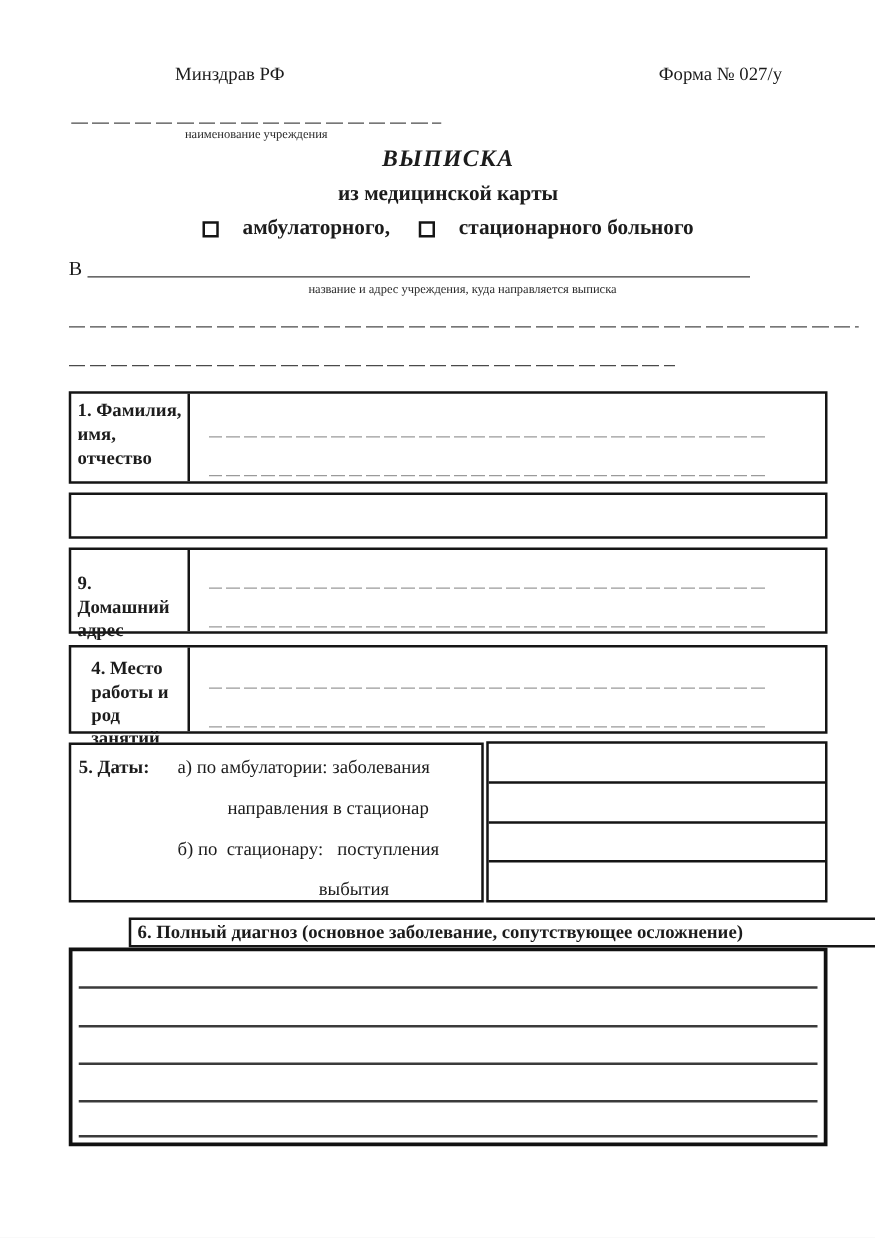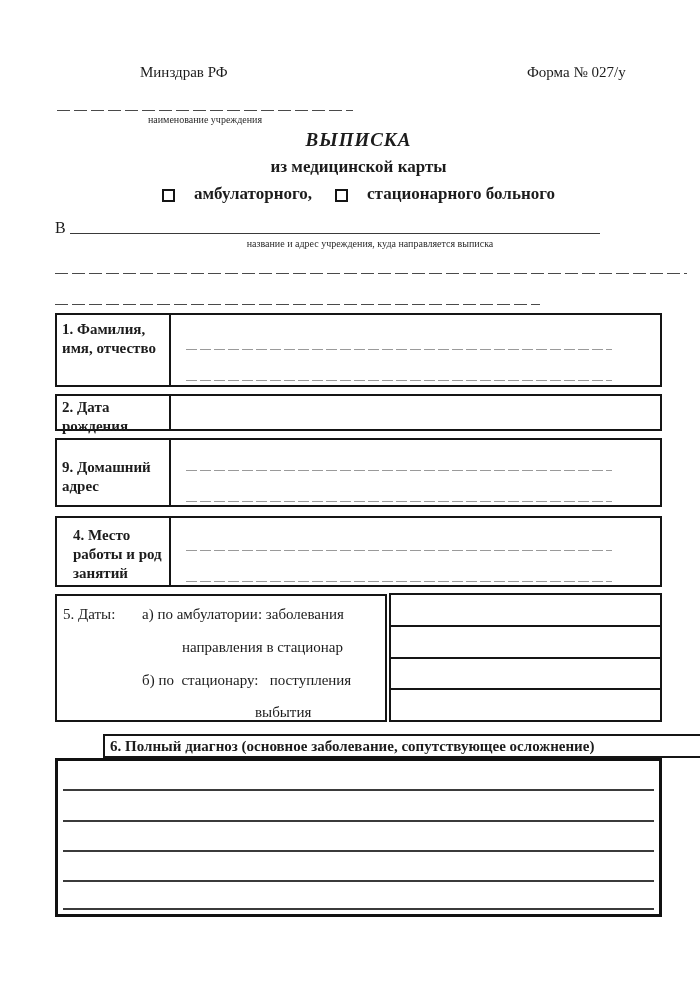--- a/index.html
+++ b/index.html
@@ -1,24 +1,24 @@
 <!DOCTYPE html>
 <html><head>
 <meta charset="utf-8">
 <style>
   * { margin:0; padding:0; box-sizing:border-box; }
   body { background:#e8e8e8; font-family:"Liberation Serif","DejaVu Serif",serif; }
   .page {
     position:relative; width:700px; height:990px; margin:0 auto;
     background:#ffffff; color:#1c1c1c; overflow:hidden;
   }
-  .abs { position:absolute;margin-top:12px; }
+  .abs { position:absolute; }
   .t15 { font-size:15px; line-height:1.2; }
   .t11 { font-size:10px; color:#2a2a2a; }
-  .bold { font-weight:normal; }
+  .bold { font-weight:bold; }
   .center { text-align:center; }
 
   
   .dashline { height:2px;
     background:repeating-linear-gradient(90deg,#4a4a4a 0 13px,transparent 13px 17px);
     background-size:auto 1px; background-repeat:repeat-x; background-position:0 bottom; }
   .solidline { height:1px; background:#3a3a3a; }
   .faintline { height:1px;
     background:repeating-linear-gradient(90deg,#9a9a9a 0 11px,transparent 11px 14px); }
 
@@ -26,21 +26,21 @@
   .title-main { font-size:19px; font-weight:bold; letter-spacing:1px;font-style:italic; }
   .title-sub { font-size:17px; font-weight:bold; }
   .chk-row { display:flex; justify-content:center; align-items:center; gap:17px;
     font-size:17px; font-weight:bold; }
   .chkbox { display:inline-block; width:13px; height:13px; border:2px solid #151515;
     background:#fff; margin-right:2px; position:relative; top:1px; }
 
   
   .frow { position:absolute; left:55px; width:607px; border:2px solid #151515;
     display:flex; background:#fff; }
-  .flabel { width:114px; border-right:2px solid #151515; padding:5px 3px 4px 5px;
+  .flabel { width:95px; border-right:2px solid #151515; padding:5px 3px 4px 5px;
     font-weight:bold; font-size:15px; line-height:1.25; }
   .fcontent { position:relative; flex:1; }
   .cellline { position:absolute; left:15px; right:48px; }
 
   .r5left { position:absolute; left:55px; top:594px; width:332px; height:128px;
     border:2px solid #151515; background:#fff; }
   .r5right { position:absolute; left:389px; top:593px; width:273px; height:129px;
     border:2px solid #151515; background:#fff; display:flex; flex-direction:column; }
   .r5cell { flex:1; }
   .r5cell + .r5cell { border-top:2px solid #151515; }
@@ -84,21 +84,20 @@
 
   <div class="frow" style="top:313px; height:74px;">
     <div class="flabel">1. Фамилия, имя, отчество</div>
     <div class="fcontent">
       <div class="cellline faintline" style="top:34px;"></div>
       <div class="cellline faintline" style="top:65px;"></div>
     </div>
   </div>
 
   <div class="frow" style="top:394px; height:37px;">
-    <div class="flabel" style="padding-top:2px;">2. Дата рождения</div>
     <div class="fcontent"></div>
   </div>
 
   <div class="frow" style="top:438px; height:69px;">
     <div class="flabel" style="padding-top:18px;">9. Домашний адрес</div>
     <div class="fcontent">
       <div class="cellline faintline" style="top:30px;"></div>
       <div class="cellline faintline" style="top:61px;"></div>
     </div>
   </div>

